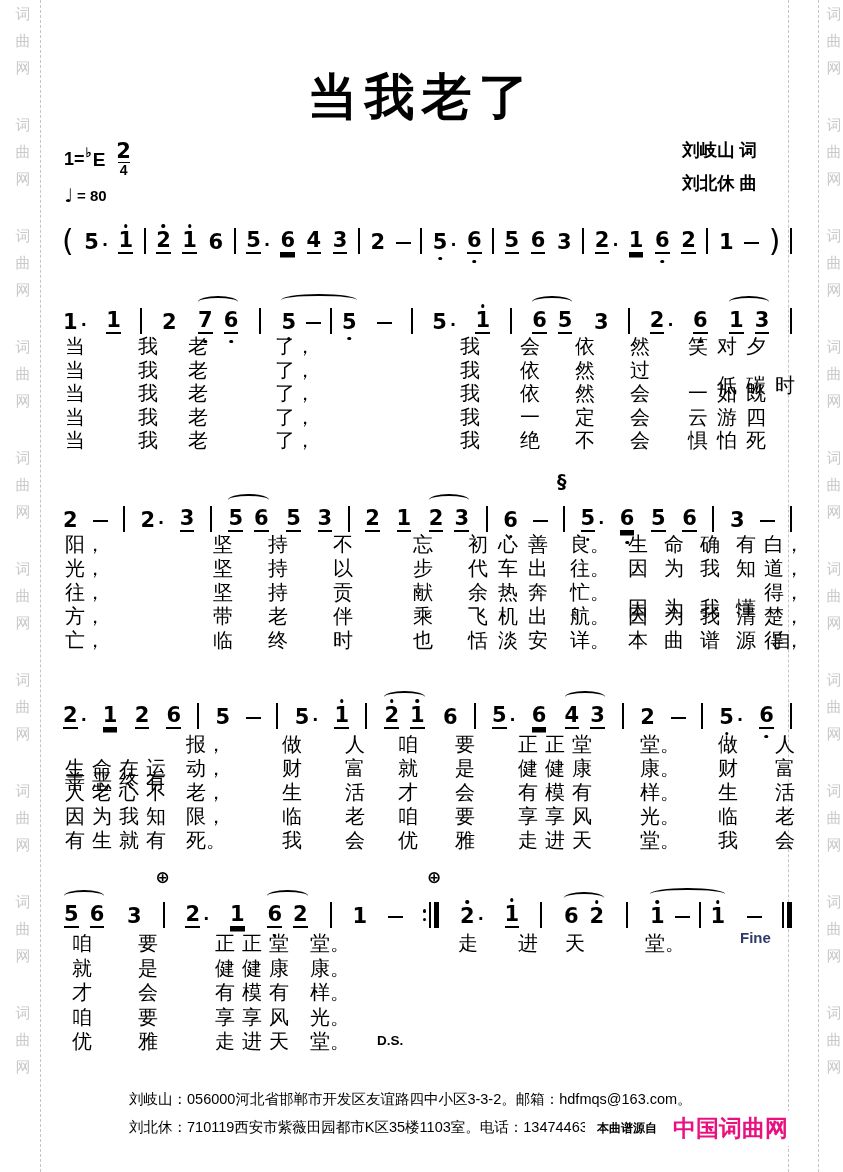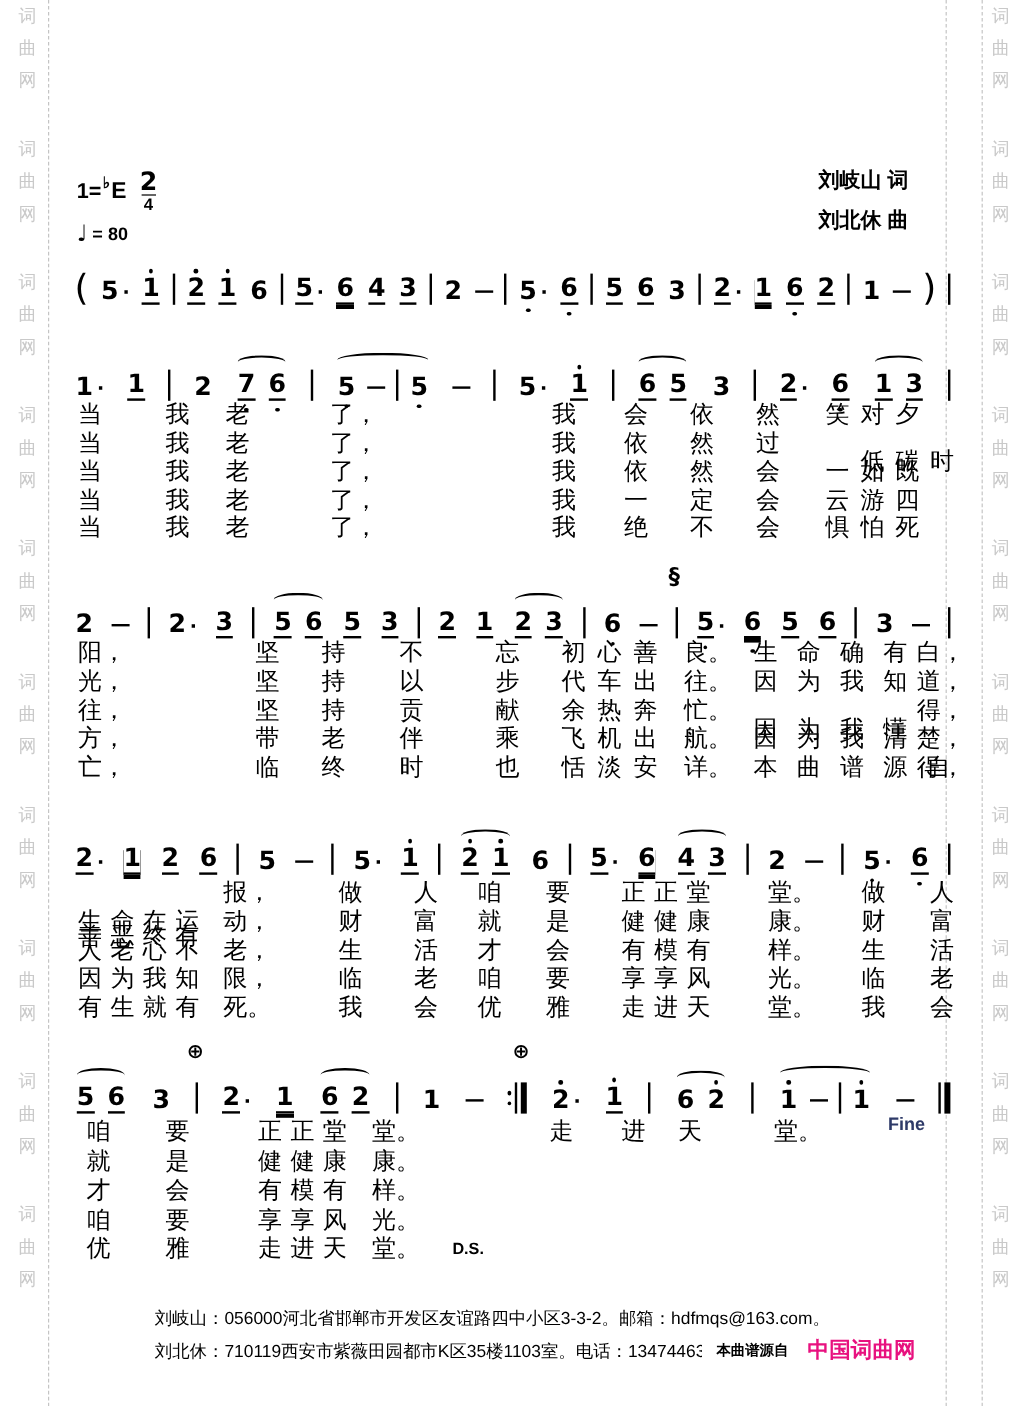--- a/index.html
+++ b/index.html
@@ -59,21 +59,21 @@
   .syl{position:absolute;font-size:20px;line-height:1;white-space:nowrap;
        font-family:"Liberation Serif",serif;}
   
   .fine{position:absolute;left:740px;top:929px;font-size:15px;font-weight:bold;color:#2e3a68;}
   .ds{position:absolute;left:377px;top:1033px;font-size:13.5px;font-weight:bold;}
   
   .footer{position:absolute;left:129px;top:1086px;font-size:14.5px;font-weight:normal;line-height:27.5px;}
   .srcnote{position:absolute;left:585px;top:1111px;display:flex;align-items:center;gap:16px;
            background:#fff;padding:2px 8px 2px 12px;}
   .srcnote .pfx{font-size:12px;font-weight:900;}
-  .srcnote .site{font-size:18px;font-weight:900;}
+  .srcnote .site{font-size:23px;font-weight:900;}
 </style>
 </head>
 <body>
 
 <div class="page">
 
   <div class="vdash" style="left:40px"></div>
   <div class="vdash" style="left:788px"></div>
   <div class="vdash" style="left:818px"></div>
 
@@ -175,20 +175,21 @@
         <span>曲</span>
         <span>网</span>
       </div>
       <div class="wmg">
         <span>词</span>
         <span>曲</span>
         <span>网</span>
       </div>
     </div>
 
+  <div class="title">当我老了</div>
 
   <div class="credits">
     <div>刘岐山 词</div>
     <div>刘北休 曲</div>
   </div>
 
   <div class="keysig">
     <span class="pfx">1=</span>
       <span class="flat">♭</span>
       <span class="ltr">E</span>

